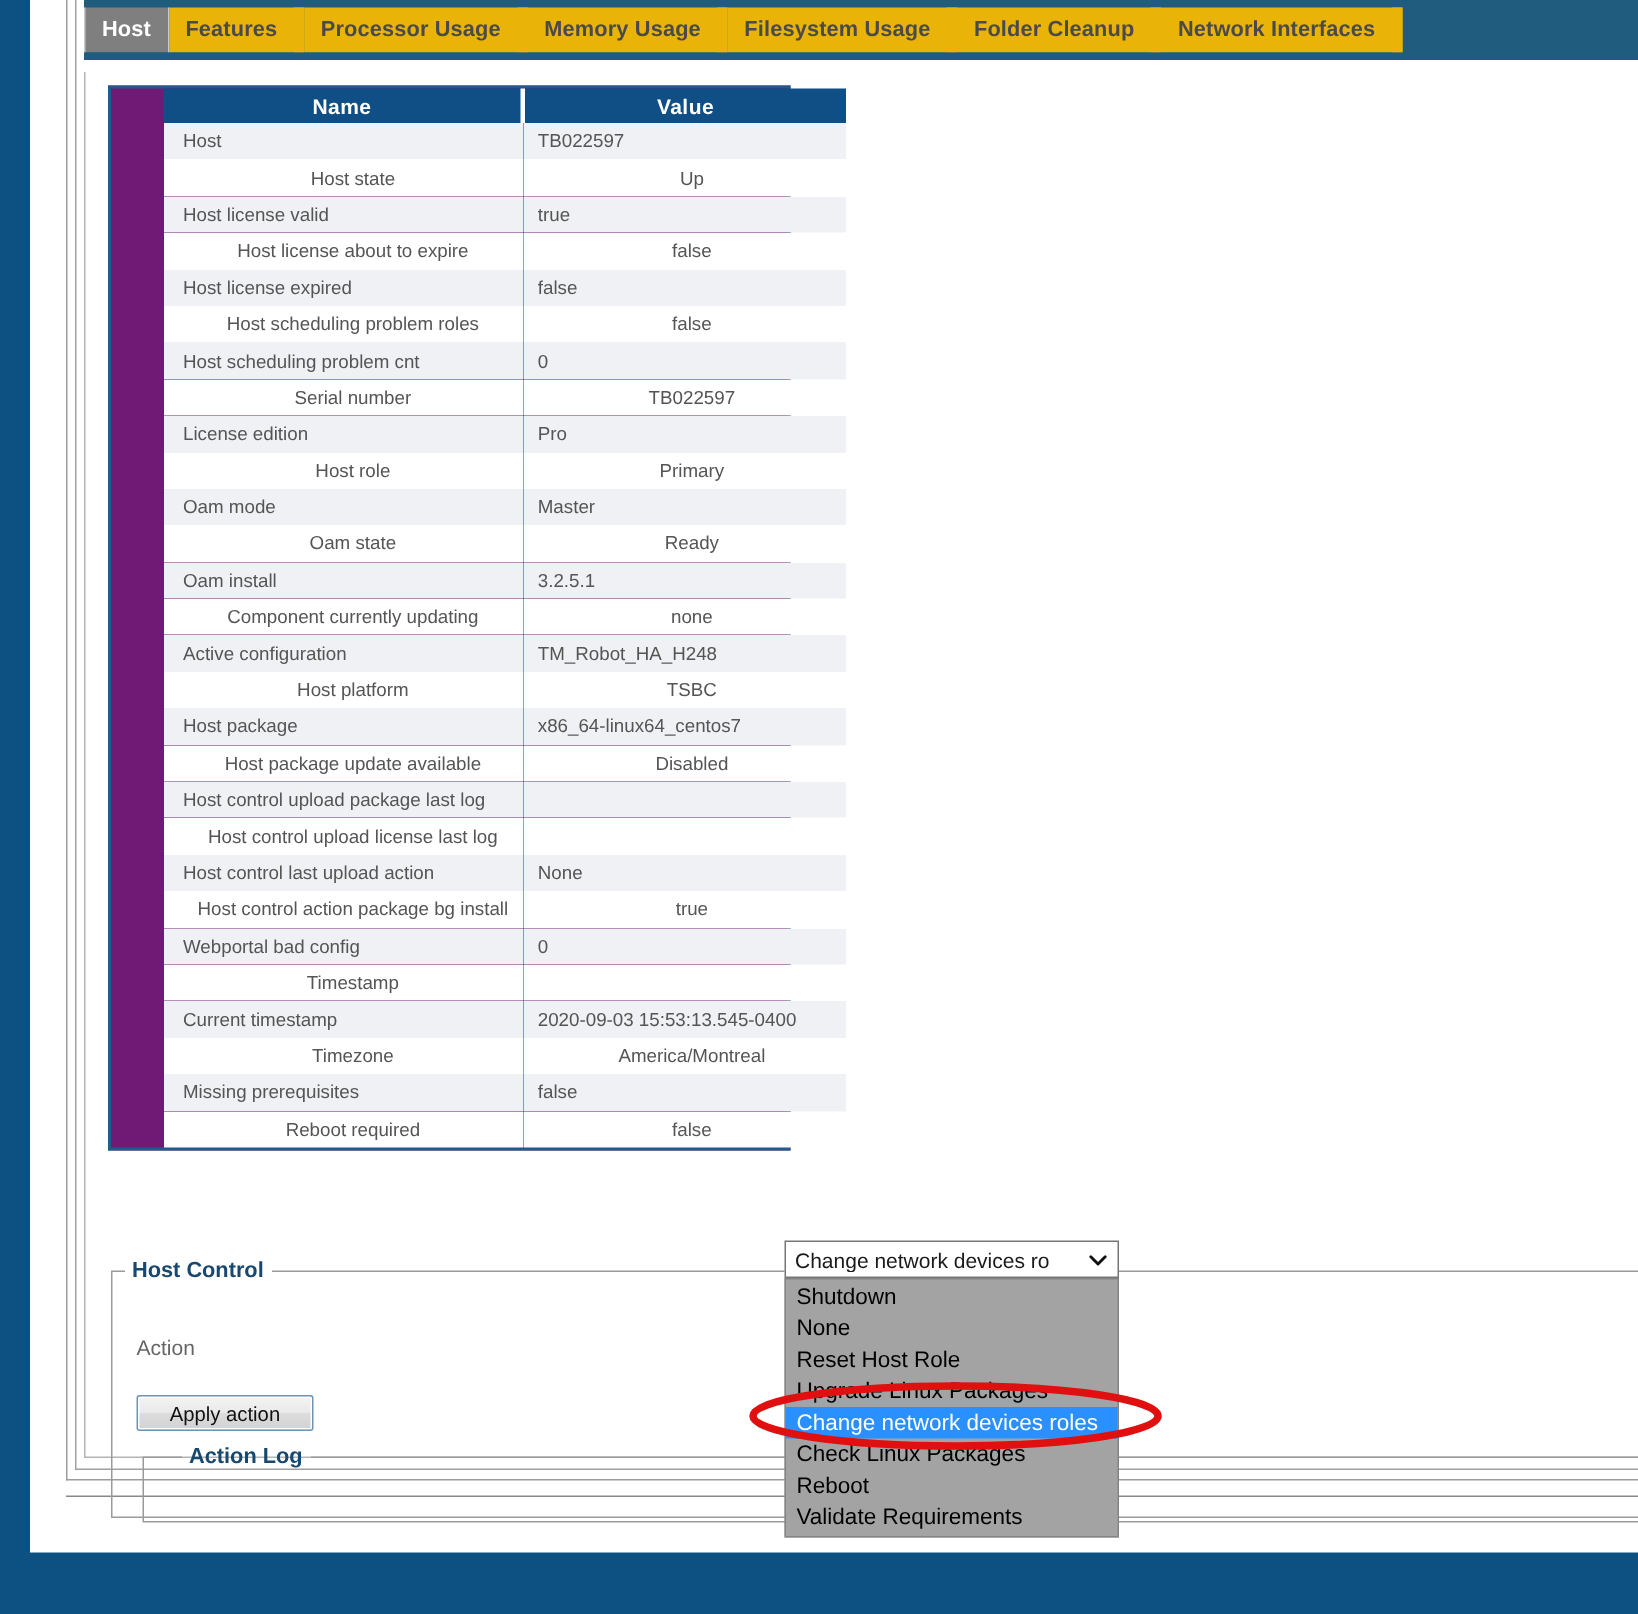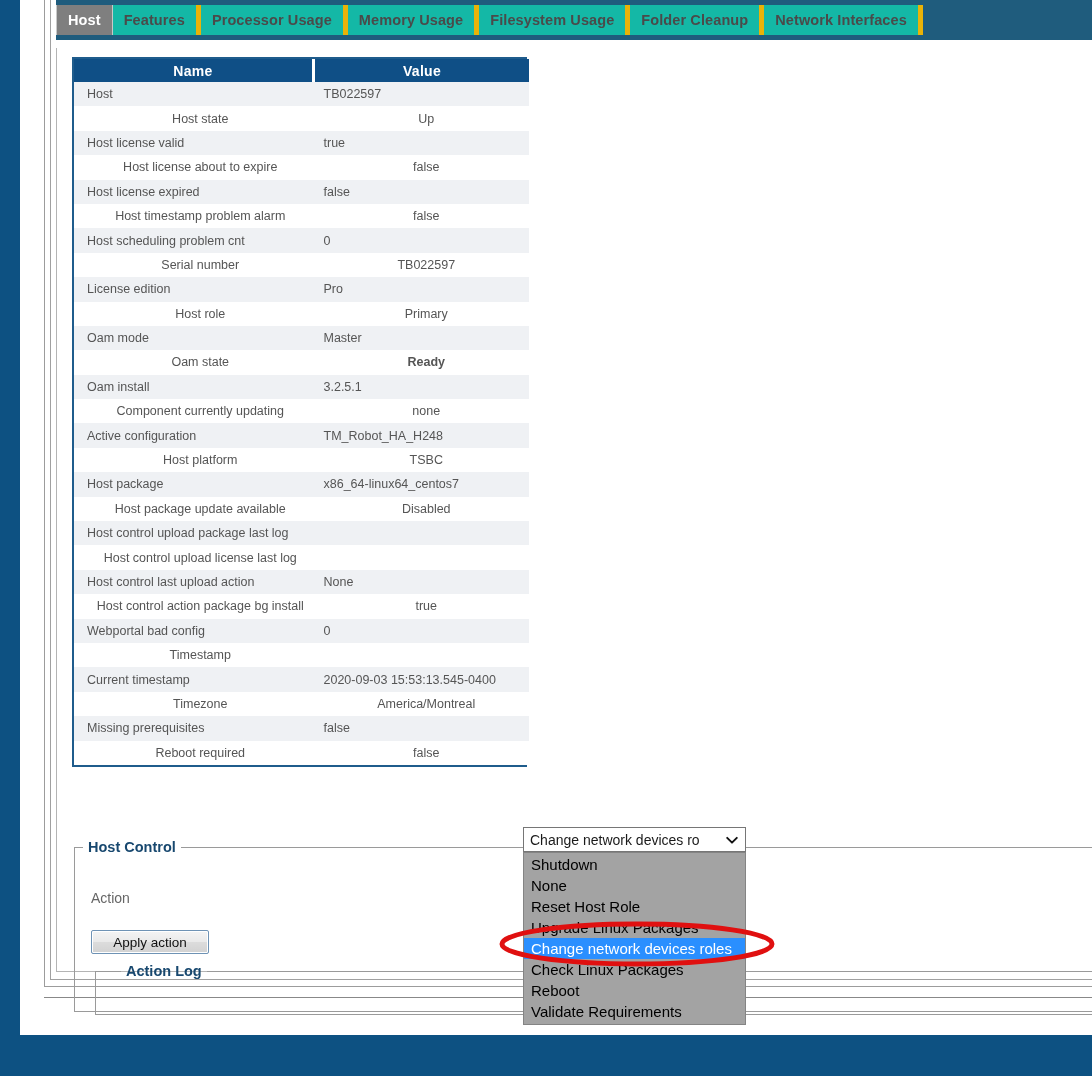--- a/index.html
+++ b/index.html
@@ -80,30 +80,30 @@
   }
   #tabs {
     position: absolute;
     left: 0px;
     top: 5px;
     height: 30px;
     display: flex;
     align-items: stretch;
   }
   .tab {
-    background: #14b8a6;
+    background: #eab308;
     color: #4a4a4a;
     font-weight: bold;
     font-size: 14.5px;
     letter-spacing: 0.1px;
     display: flex;
     align-items: center;
     justify-content: center;
     padding: 0 11px;
-    border-right: 5px solid #eab308;
+    border-right: 7px solid #eab308;
     height: 30px;
     box-sizing: border-box;
     white-space: nowrap;
     cursor: pointer;
   }
   .tab:first-child { border-left: 1px solid #c9c9c9; }
   .tab.selected {
     background: #7f7f7f;
     color: #ffffff;
     border-right: 1px solid #c9c9c9;
@@ -136,20 +136,21 @@
 
   
   #host-table {
     position: absolute;
     left: 10px;
     top: 11px;
     width: 455px;
     border: 2px solid #1f5c8c;
     background: #701a75;
     box-sizing: border-box;
+    padding-left: 35px;
   }
   table.kv {
     border-collapse: collapse;
     width: 100%;
     table-layout: fixed;
   }
   table.kv th {
     background: #0f4f86;
     color: #ffffff;
     font-size: 14px;
@@ -165,21 +166,21 @@
     font-size: 12.5px;
     color: #555;
     height: 24.4px;
     padding: 0 0 0 13px;
     white-space: nowrap;
     overflow: hidden;
   }
   table.kv td.val { padding-left: 10px; }
   table.kv tr.odd td { background: #eff1f4; }
   table.kv tr.even td { background: #ffffff; text-align: center; }
-  .val-ready { color: #0a7a18; font-weight: bold; }
+  .val-ready { color: #0a7a18; font-weight: normal; }
 
   
   fieldset.box {
     position: absolute;
     margin: 0;
     padding: 0;
     border: 1px solid #9a9a9a;
     box-sizing: border-box;
   }
   fieldset.box > legend {
@@ -350,21 +351,21 @@
               </tr>
               <tr class="even">
                 <td class="name">Host license about to expire</td>
                 <td class="val">false</td>
               </tr>
               <tr class="odd">
                 <td class="name">Host license expired</td>
                 <td class="val">false</td>
               </tr>
               <tr class="even">
-                <td class="name">Host timestamp problem alarm</td>
+                <td class="name">Host scheduling problem roles</td>
                 <td class="val">false</td>
               </tr>
               <tr class="odd">
                 <td class="name">Host scheduling problem cnt</td>
                 <td class="val">0</td>
               </tr>
               <tr class="even">
                 <td class="name">Serial number</td>
                 <td class="val">TB022597</td>
               </tr>

